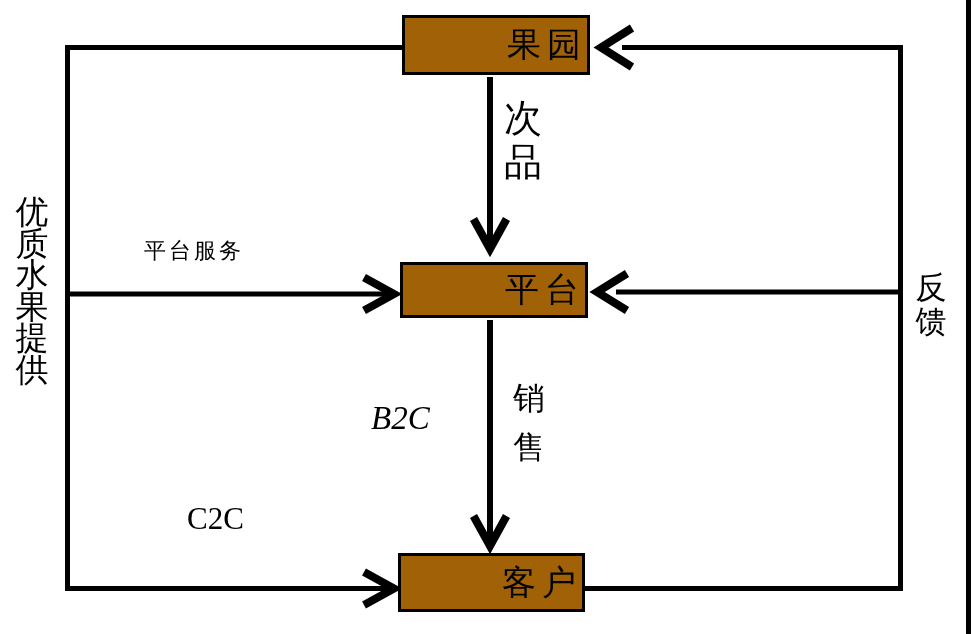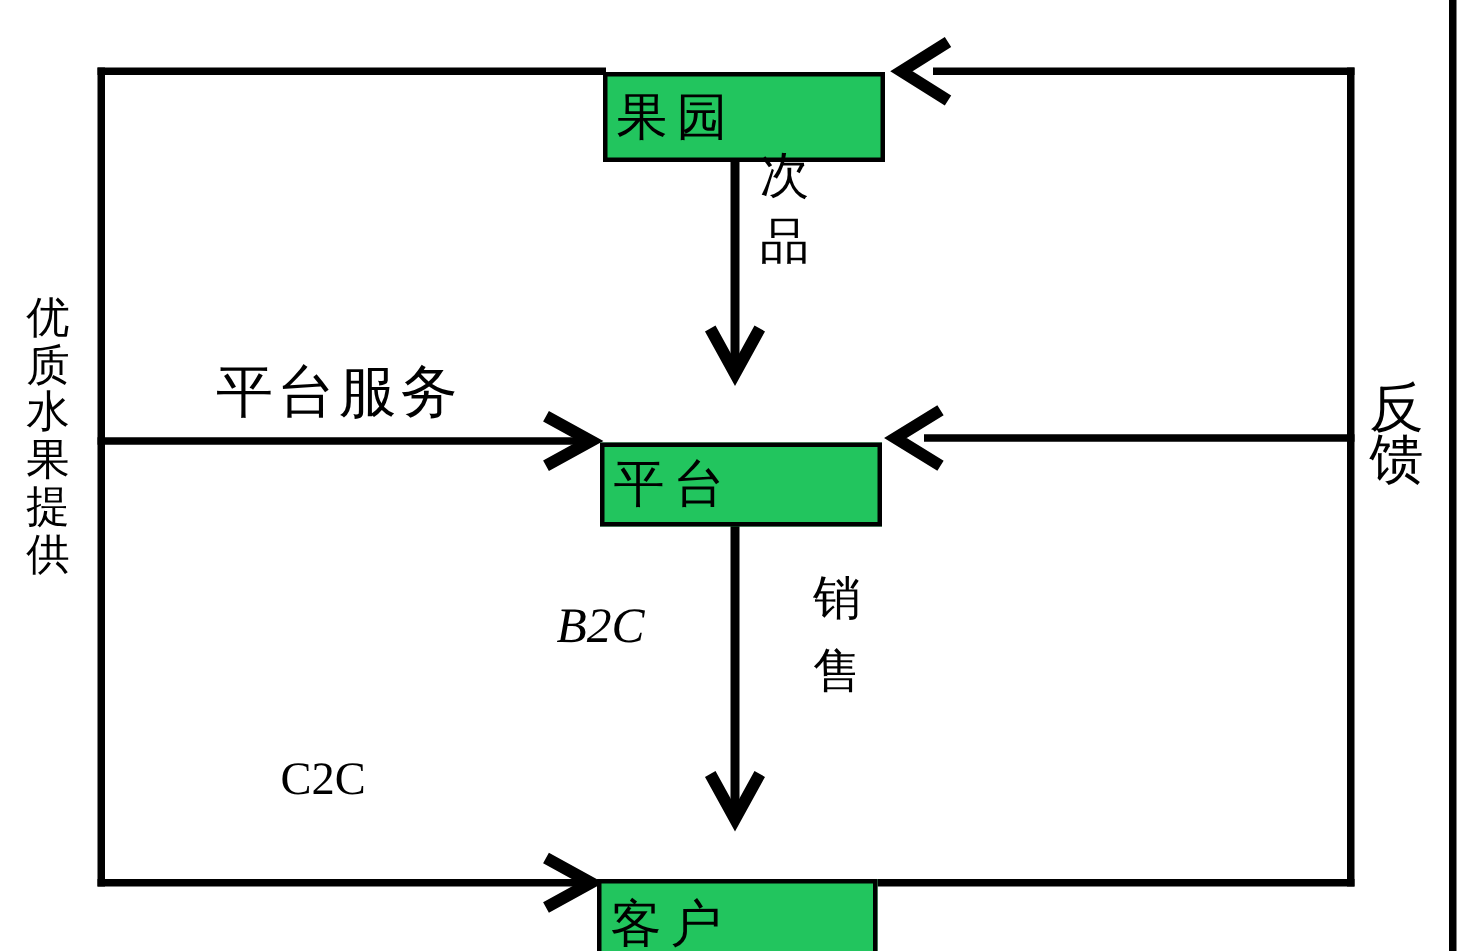--- a/index.html
+++ b/index.html
@@ -30,50 +30,49 @@
   .shaft-v { stroke-width: 6px; }
   .head {
     fill: none;
     stroke-width: 8px;
     stroke-linejoin: miter;
     stroke-linecap: butt;
   }
   .node {
     position: absolute;
     border: 3px solid #000000;
-    background: #22c55e;
+    background: #a16207;
     display: flex;
     align-items: center;
-    justify-content: flex-start;
+    justify-content: flex-end;
     font-size: 34px;
     letter-spacing: 6px;
     text-indent: 6px; 
     box-sizing: border-box;
-    margin-top: 33px;
   }
   .node-orchard  { left: 402px; top: 15px;  width: 188px; height: 60px; }
   .node-platform { left: 400px; top: 262px; width: 188px; height: 56px; }
   .node-customer { left: 398px; top: 553px; width: 187px; height: 59px; }
   .label {
     position: absolute;
     white-space: nowrap;
   }
   .vtext {
     position: absolute;
     word-break: break-all;
     white-space: normal;
     text-align: center;
   }
-  .lbl-defective        { left: 503px; top: 96px;  width: 40px; font-size: 33px; line-height: 44px; }
-  .lbl-platform-service { left: 144px; top: 236px; font-size: 38px; letter-spacing: 3px; }
+  .lbl-defective        { left: 503px; top: 96px;  width: 40px; font-size: 38px; line-height: 44px; }
+  .lbl-platform-service { left: 144px; top: 236px; font-size: 22px; letter-spacing: 3px; }
   .lbl-b2c              { left: 371px; top: 400px; font-size: 33px; font-style: italic; }
-  .lbl-sales            { left: 538px; top: 374px; width: 40px; font-size: 32px; line-height: 49px; }
+  .lbl-sales            { left: 509px; top: 374px; width: 40px; font-size: 32px; line-height: 49px; }
   .lbl-c2c              { left: 187px; top: 501px; font-size: 31px; }
-  .lbl-quality          { left: 14px;  top: 197px; width: 36px; font-size: 29px; line-height: 31.5px; }
-  .lbl-feedback         { left: 913px; top: 255px; width: 36px; font-size: 36px; line-height: 34px; }
+  .lbl-quality          { left: 14px;  top: 197px; width: 36px; font-size: 33px; line-height: 31.5px; }
+  .lbl-feedback         { left: 913px; top: 271px; width: 36px; font-size: 31px; line-height: 34px; }
 </style>
 </head>
 <body>
 
 <div class="canvas">
 
   <svg class="connectors" viewBox="0 0 972 634" xmlns="http://www.w3.org/2000/svg">
 
     <line class="shaft" x1="65" y1="47.5" x2="404" y2="47.5"></line>
     <line class="shaft" x1="67.5" y1="45" x2="67.5" y2="591"></line>

